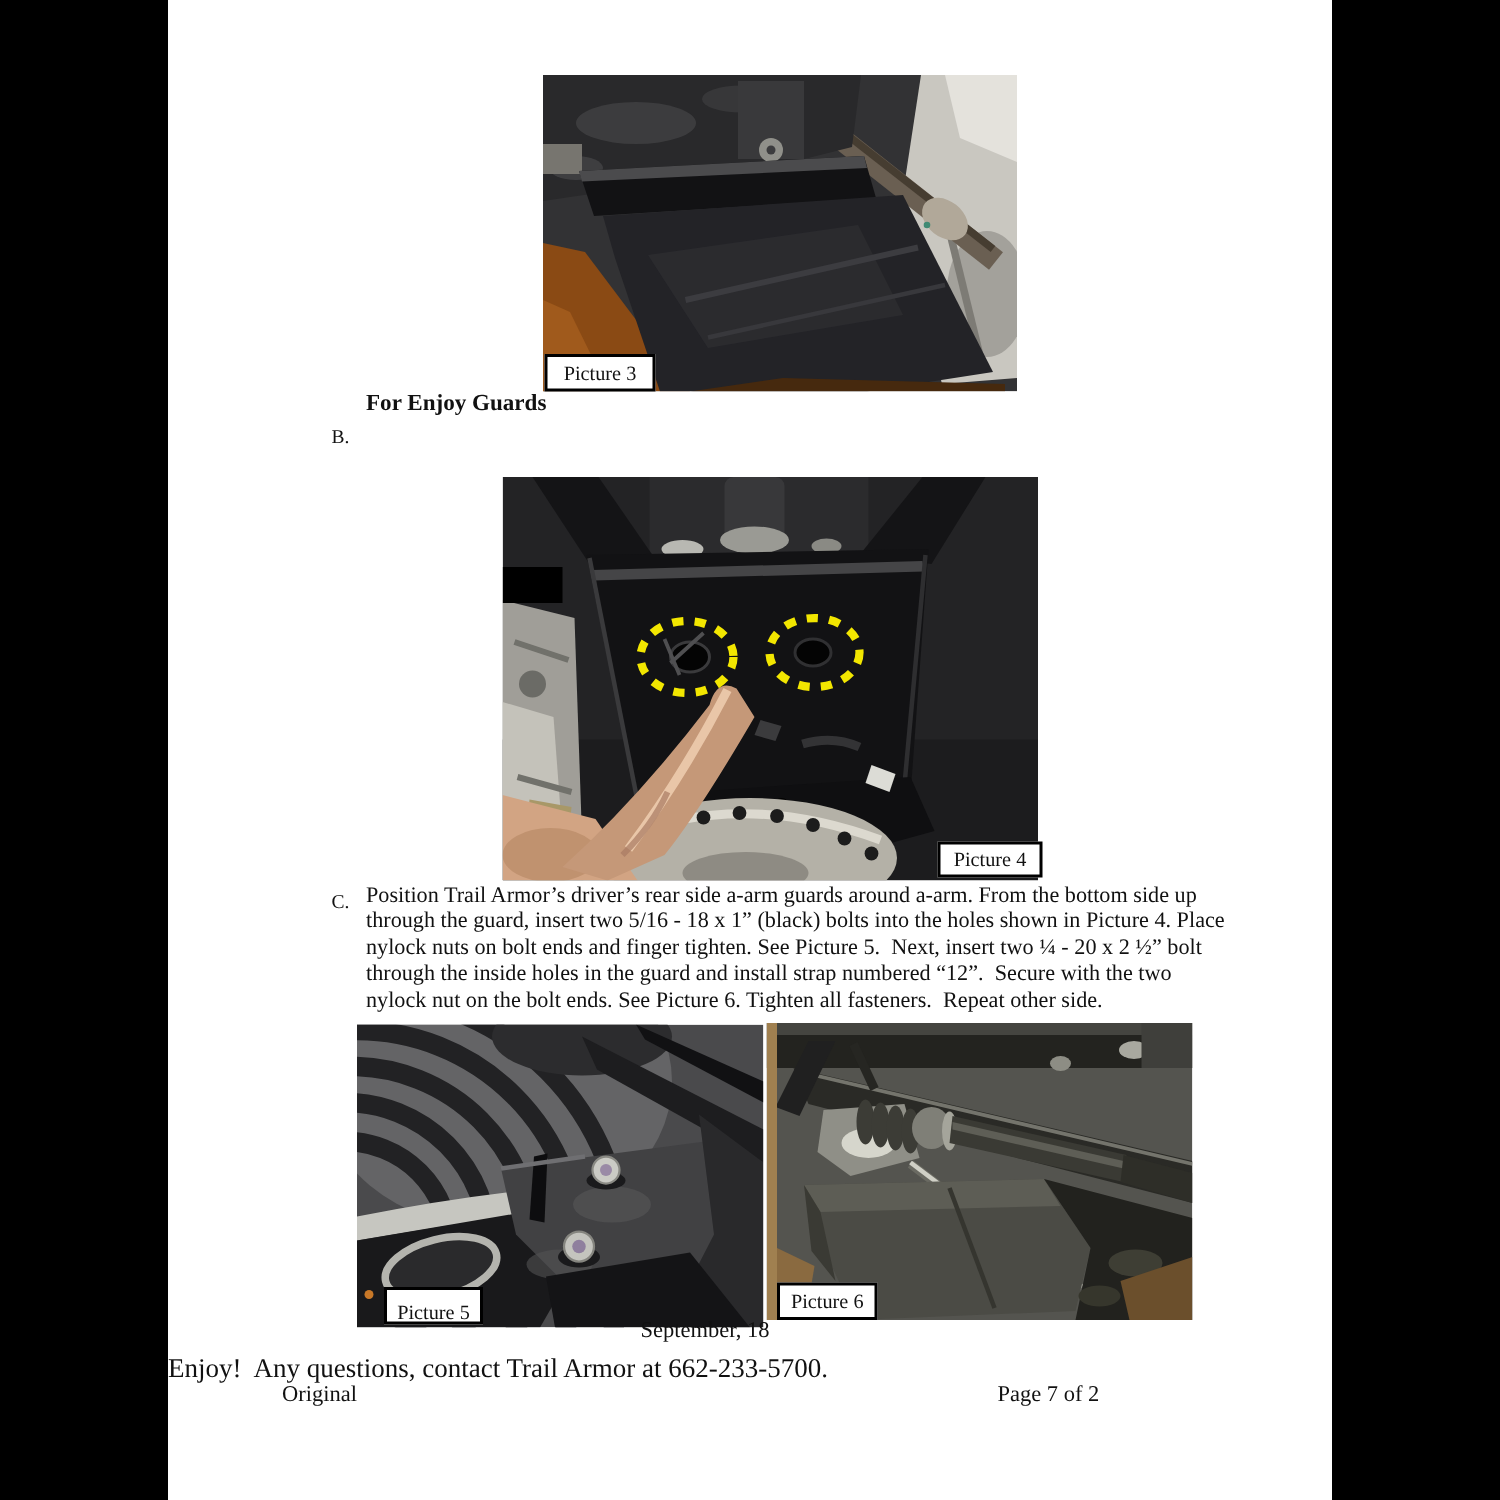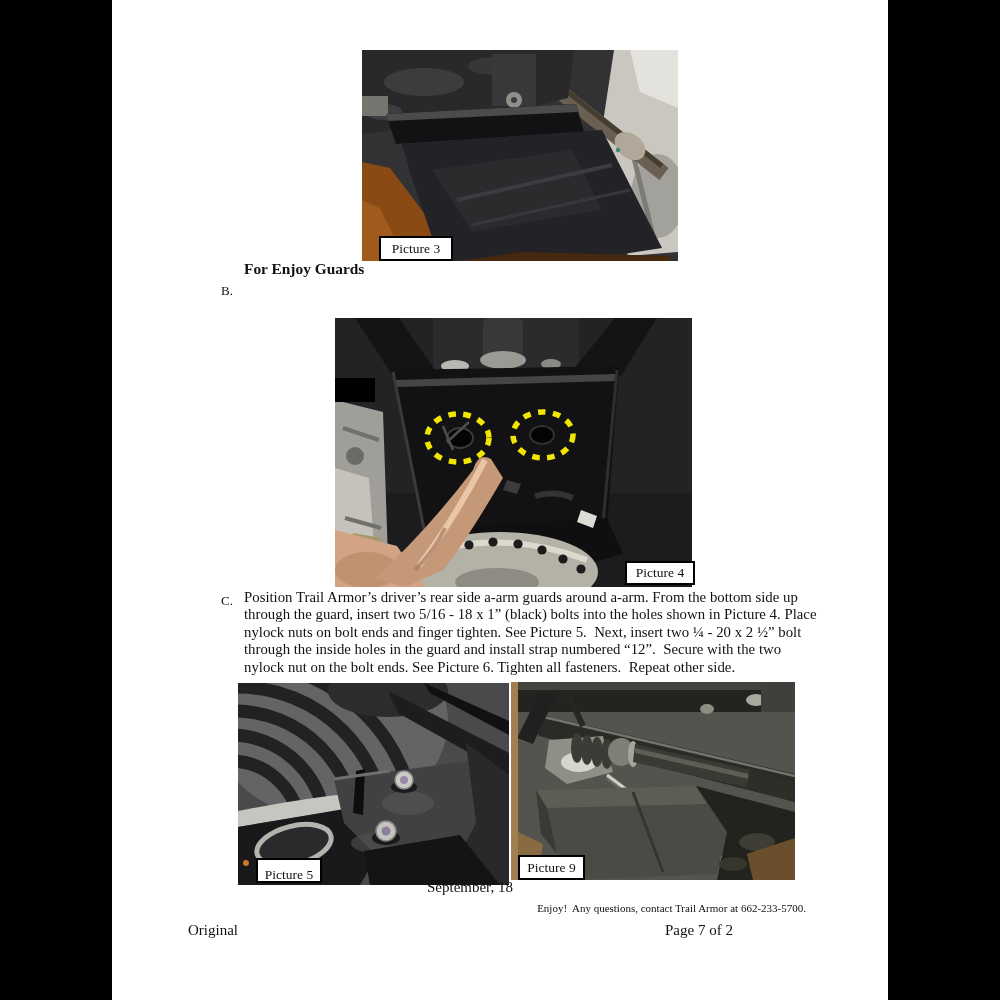--- a/index.html
+++ b/index.html
@@ -8,21 +8,21 @@
   .bar{position:absolute;top:0;height:1000px;background:#000;}
   .bar.left{left:0;width:112px;}
   .bar.right{left:888px;width:112px;}
   .photo{position:absolute;overflow:hidden;}
   .photo svg{display:block;width:100%;height:100%;}
   .pic-label{position:absolute;background:#fff;border:2px solid #000;display:flex;
              align-items:center;justify-content:center;font-size:13.5px;line-height:1;z-index:5;}
   .heading{position:absolute;font-weight:bold;font-size:15.4px;white-space:nowrap;}
   .step-marker{position:absolute;font-size:13px;}
   .step-text{position:absolute;font-size:14.8px;line-height:17.4px;white-space:pre-wrap;}
-  .closing{position:absolute;left:112px;width:694px;text-align:right;font-size:11px;white-space:pre-wrap;}
+  .closing{position:absolute;left:112px;width:694px;text-align:left;font-size:18px;white-space:pre-wrap;}
   .footer-item{position:absolute;font-size:15px;white-space:nowrap;}
   .footer-center{text-align:center;}
 </style>
 </head>
 <body>
 
 <div class="canvas">
 
   <div class="bar left"></div>
   <div class="bar right"></div>
@@ -56,21 +56,21 @@
       <polygon points="0,112 28,118 98,211 0,211" fill="#8a4a14"></polygon>
       <polygon points="0,150 18,158 44,211 0,211" fill="#a05a1c"></polygon>
 
       <polygon points="40,94 240,80 300,198 216,211 78,211 48,122" fill="#232327"></polygon>
       <polygon points="70,120 210,100 240,160 110,182" fill="#2d2d31" opacity="0.8"></polygon>
       <path d="M95,150 L250,115" stroke="#3c3c40" stroke-width="4" fill="none"></path>
       <path d="M110,175 L268,140" stroke="#38383c" stroke-width="3" fill="none"></path>
       <polygon points="98,211 160,202 308,206 308,211" fill="#46290e"></polygon>
     </svg>
   </div>
-  <div class="pic-label" style="left:379px;top:236px;width:70px;height:21px;">
+  <div class="pic-label" style="left:363px;top:236px;width:70px;height:21px;">
     <span>Picture 3</span>
   </div>
 
   <div class="heading" style="left:244px;top:260px;">For Enjoy Guards</div>
 
   <div class="step-marker" style="left:221px;top:283px;">B.</div>
 
   <div class="photo" style="left:335px;top:318px;width:357px;height:269px;">
     <svg viewBox="0 0 357 269" preserveAspectRatio="none">
       <rect x="0" y="0" width="357" height="269" fill="#232325"></rect>
@@ -234,21 +234,21 @@
 
       <polygon points="185,104 284,130 284,198 206,198 216,150" fill="#22221e"></polygon>
       <ellipse cx="246" cy="160" rx="18" ry="9" fill="#3e3e34"></ellipse>
       <ellipse cx="222" cy="182" rx="14" ry="7" fill="#36362c"></ellipse>
       <polygon points="236,172 284,156 284,198 242,198" fill="#6b4f2c"></polygon>
       <rect x="0" y="0" width="7" height="198" fill="#a08050"></rect>
       <polygon points="7,150 32,162 26,198 7,198" fill="#8a6a40"></polygon>
     </svg>
   </div>
   <div class="pic-label" style="left:518px;top:855px;width:63px;height:21px;">
-    <span>Picture 9</span>
+    <span>Picture 6</span>
   </div>
 
   <div class="closing" style="top:902px;">Enjoy!  Any questions, contact Trail Armor at 662-233-5700.</div>
 
   <div class="footer-item" style="left:188px;top:922px;">Original</div>
   <div class="footer-item footer-center" style="left:320px;top:879px;width:300px;">September, 18</div>
   <div class="footer-item" style="left:665px;top:922px;">Page 7 of 2</div>
 
 </div>
 

